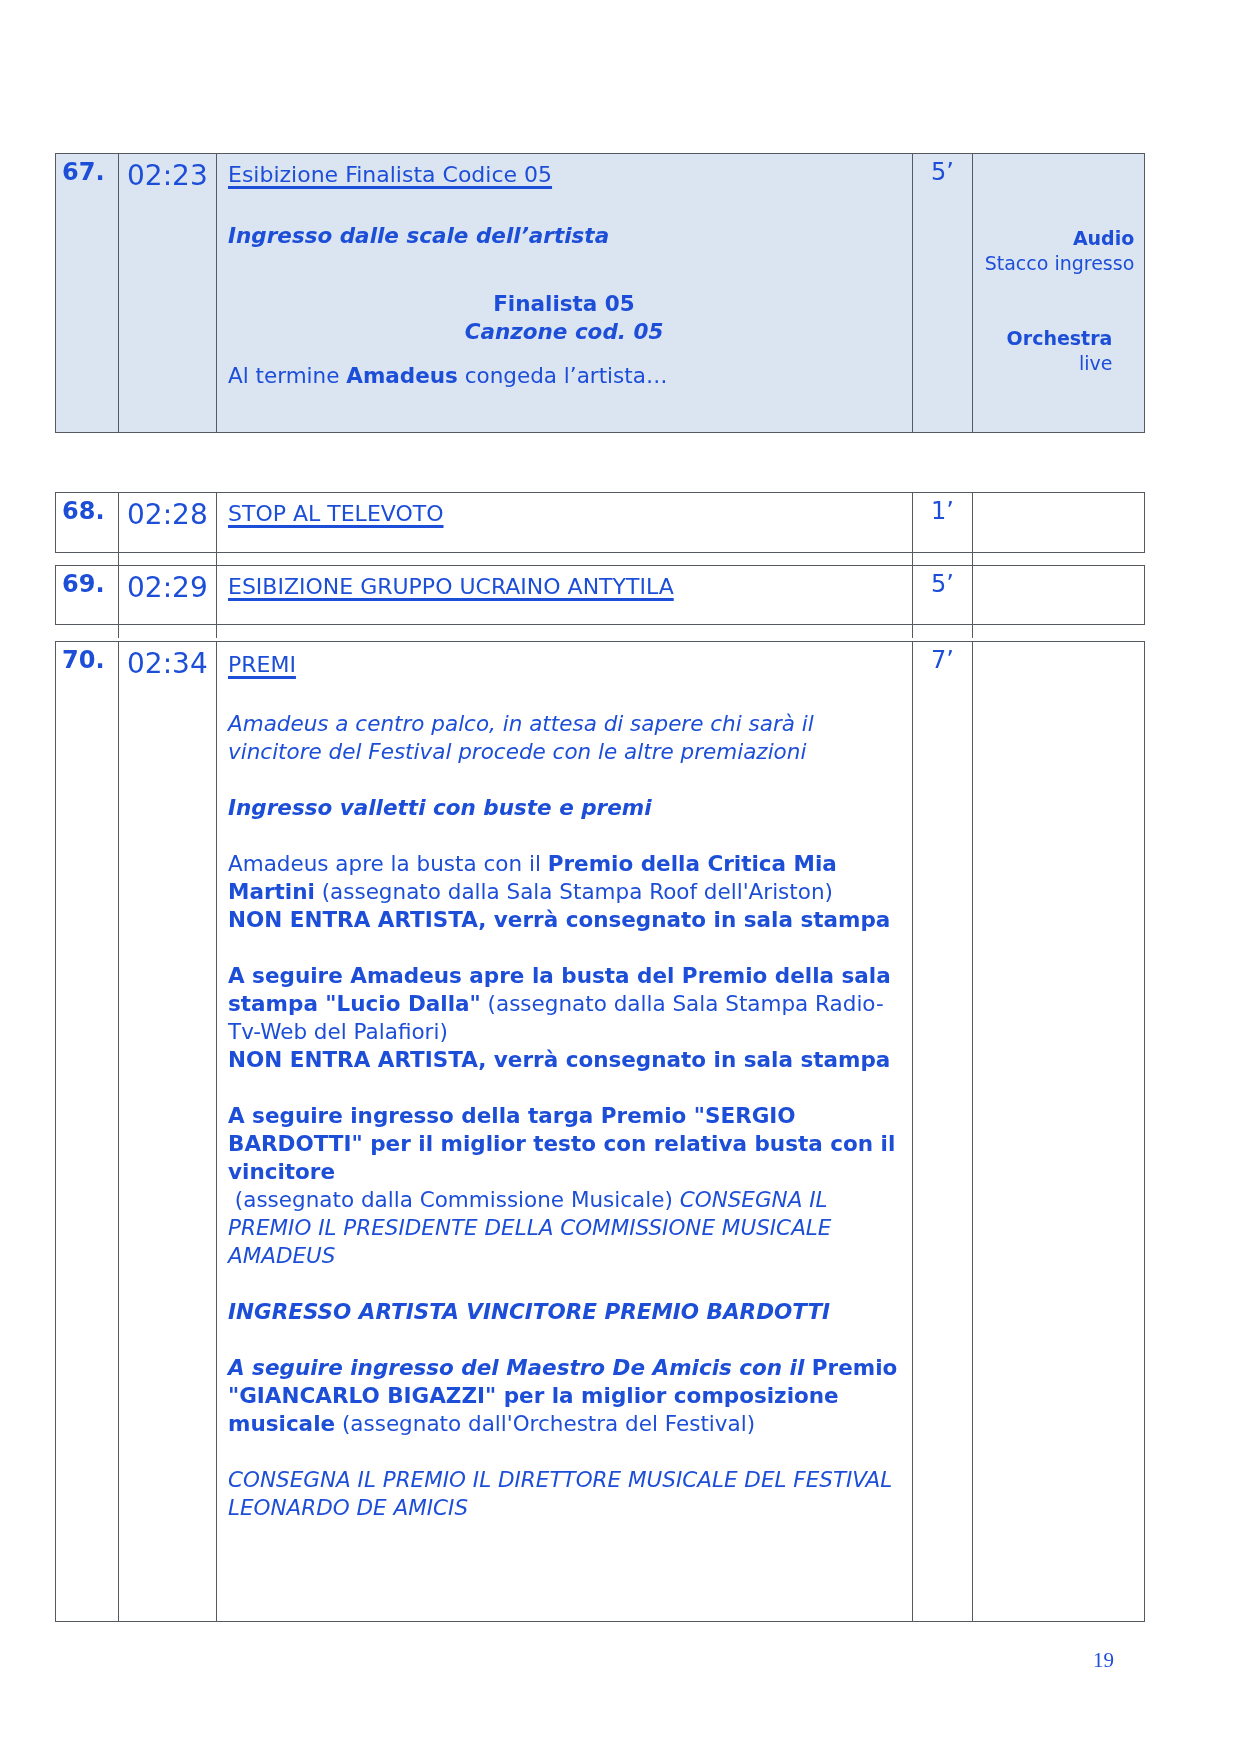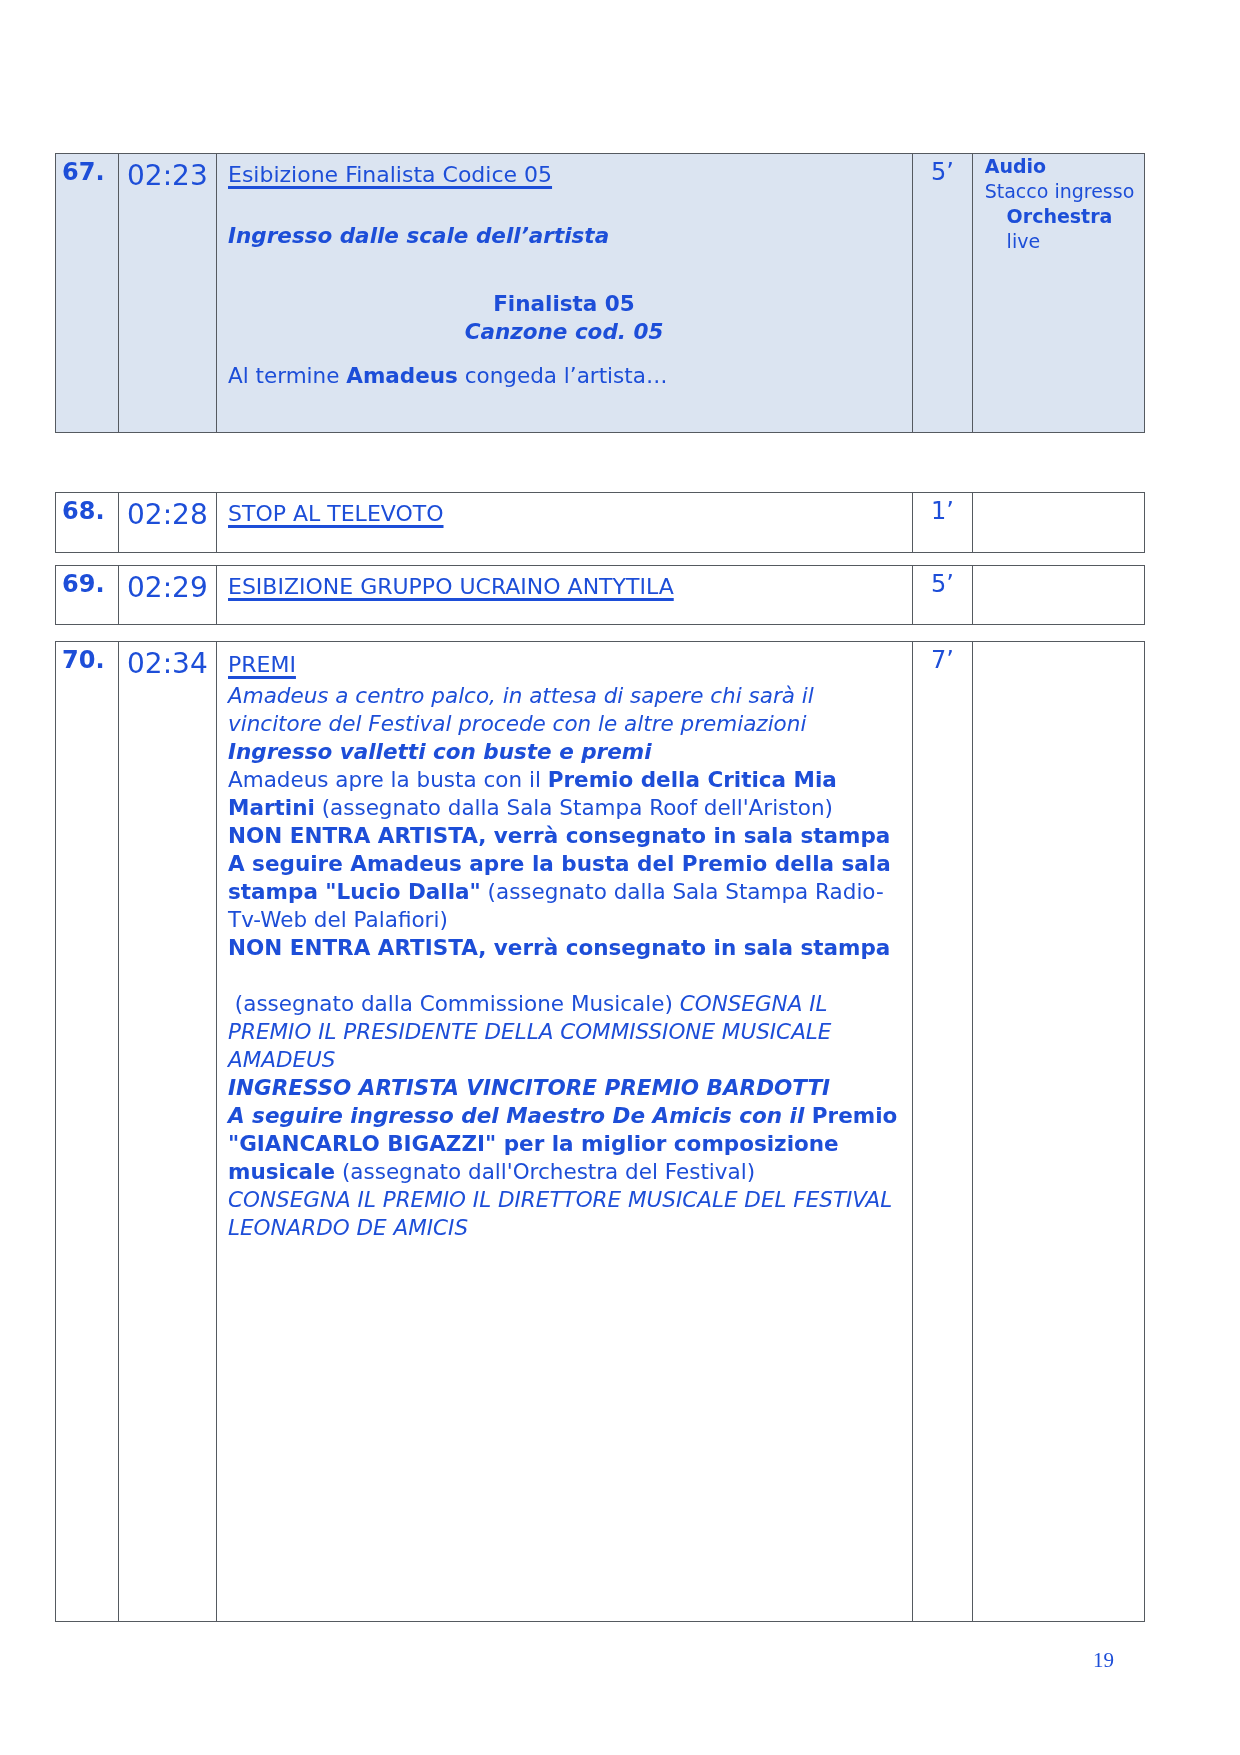--- a/index.html
+++ b/index.html
@@ -24,40 +24,40 @@
   .rtable.gap-sm{margin-top:12px;}
   .rtable.gap-md{margin-top:16px;}
   .cell{border-left:1.5px solid #555a60;box-sizing:border-box;overflow:hidden;}
   .cell:first-child{border-left:none;}
   .col-num{padding:4px 2px 0 6px;font-size:24px;font-weight:bold;}
   .col-time{padding:5px 2px 0 8px;font-size:28px;}
   .col-desc{padding:4px 12px 4px 11px;font-size:21.5px;line-height:28px;}
   .col-dur{padding:4px 0 0 0;font-size:24px;text-align:center;}
   .col-notes{
     display:flex;flex-direction:column;align-items:center;
-    
-    font-size:19px;line-height:25px;text-align:left;
+    padding-top:72px;gap:50px;
+    font-size:19px;line-height:25px;text-align:right;
   }
   .note-label{font-weight:bold;}
   p{margin:0;}
   .title{
     text-align:left;
     font-size:22px;font-weight:normal;
     line-height:34px;
     text-decoration:underline;
     text-decoration-thickness:2.5px;
     text-underline-offset:4px;
   }
   .center{text-align:center;}
   
   .r67-p1{margin-top:30px;}
   .r67-p2{margin-top:40px;}
   .r67-p4{margin-top:16px;}
   
-  .r70 p.body-par{}
+  .r70 p.body-par{margin-top:28px;}
   .r70 .title{margin-top:2px;}
   .pageno{
     position:absolute;left:1093px;top:1648px;
     font-family:"Liberation Serif","DejaVu Serif",serif;
     font-size:21px;
   }
 </style>
 </head>
 <body>
 
@@ -131,21 +131,21 @@
       </div>
       <div class="cell col-time">
         <span>02:34</span>
       </div>
       <div class="cell col-desc">
         <p class="title">PREMI</p>
         <p class="body-par"><span style="font-style: italic;">Amadeus a centro palco, in attesa di sapere chi sarà il vincitore del Festival procede con le altre premiazioni</span></p>
         <p class="body-par"><span style="font-weight: bold; font-style: italic;">Ingresso valletti con buste e premi</span></p>
         <p class="body-par"><span>Amadeus apre la busta con il </span><span style="font-weight: bold;">Premio della Critica Mia Martini</span><span> (assegnato dalla Sala Stampa Roof dell'Ariston)</span><br><span style="font-weight: bold;">NON ENTRA ARTISTA, verrà consegnato in sala stampa</span></p>
         <p class="body-par"><span style="font-weight: bold;">A seguire Amadeus apre la busta del Premio della sala stampa "Lucio Dalla"</span><span> (assegnato dalla Sala Stampa Radio-Tv-Web del Palafiori)</span><br><span style="font-weight: bold;">NON ENTRA ARTISTA, verrà consegnato in sala stampa</span></p>
-        <p class="body-par"><br><span>&nbsp;(assegnato dalla Commissione Musicale) </span><span style="font-style: italic;">CONSEGNA IL PREMIO IL PRESIDENTE DELLA COMMISSIONE MUSICALE AMADEUS</span></p>
+        <p class="body-par"><span style="font-weight: bold;">A seguire ingresso della targa Premio "SERGIO BARDOTTI" per il miglior testo con relativa busta con il vincitore</span><br><span>&nbsp;(assegnato dalla Commissione Musicale) </span><span style="font-style: italic;">CONSEGNA IL PREMIO IL PRESIDENTE DELLA COMMISSIONE MUSICALE AMADEUS</span></p>
         <p class="body-par"><span style="font-weight: bold; font-style: italic;">INGRESSO ARTISTA VINCITORE PREMIO BARDOTTI</span></p>
         <p class="body-par"><span style="font-weight: bold; font-style: italic;">A seguire ingresso del Maestro De Amicis con il </span><span style="font-weight: bold;">Premio "GIANCARLO BIGAZZI" per la miglior composizione musicale</span><span> (assegnato dall'Orchestra del Festival)</span></p>
         <p class="body-par"><span style="font-style: italic;">CONSEGNA IL PREMIO IL DIRETTORE MUSICALE DEL FESTIVAL LEONARDO DE AMICIS</span></p>
       </div>
       <div class="cell col-dur">
         <span>7’</span>
       </div>
       <div class="cell col-notes"></div>
     </section>
 

